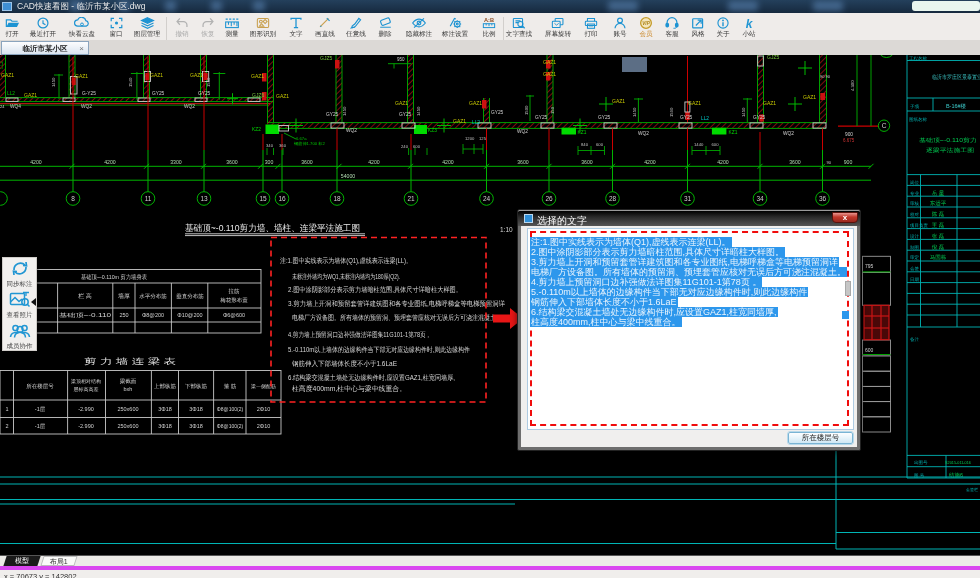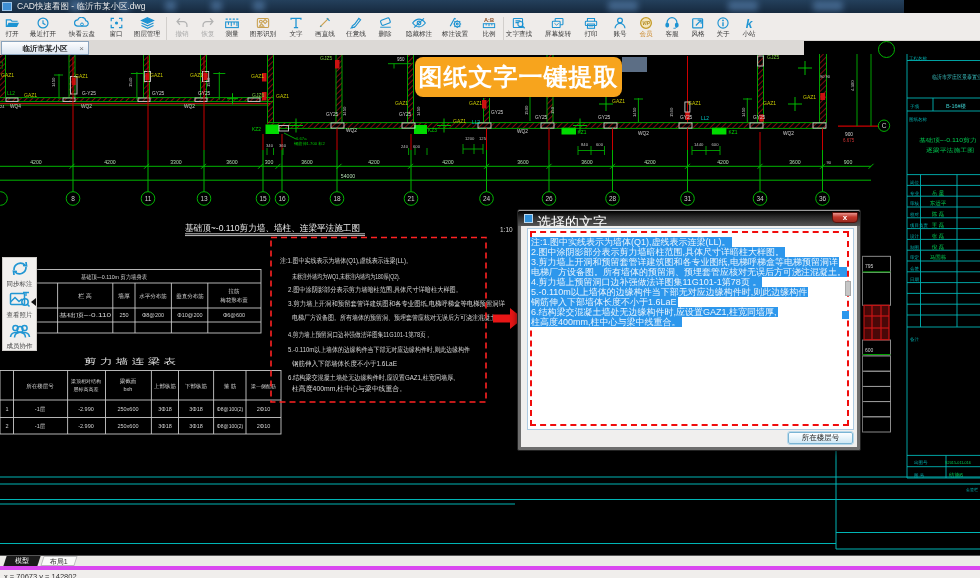--- a/index.html
+++ b/index.html
@@ -1,49 +1,49 @@
 <!DOCTYPE html>
 <html><head>
 <meta charset="utf-8">
 <style>
 html,body{margin:0;padding:0;width:980px;height:578px;overflow:hidden;background:#000;
 font-family:"Liberation Sans",sans-serif;}
 #app{position:absolute;left:0;top:0;width:980px;height:578px;}
 
-#titlebar{position:absolute;left:0;top:0;width:904px;height:13px;background:linear-gradient(#24405c,#16293e);overflow:hidden;}
+#titlebar{position:absolute;left:0;top:0;width:980px;height:13px;background:linear-gradient(#24405c,#16293e);overflow:hidden;}
 #titlebar .glow{position:absolute;top:1px;height:10px;background:rgba(110,160,215,.45);filter:blur(3px);border-radius:2px;}
 #titlebar .ticon{position:absolute;left:2px;top:2px;width:10px;height:9px;background:#3f8fd4;border:1px solid #9cc4e8;box-sizing:border-box;}
 #titlebar .ttxt{position:absolute;left:17px;top:1px;font-size:8.5px;color:#e8e8e8;}
 #titlebar .winbtn{position:absolute;left:912px;top:1px;width:68px;height:10px;background:#e9f6ef;border-radius:3px;}
 
 #toolbar{position:absolute;left:0;top:13px;width:980px;height:27px;background:#efecea;border-bottom:1px solid #d8d5d2;}
 .tb{position:absolute;top:4px;width:44px;text-align:center;}
 .tb svg{display:block;margin:0 auto;height:12px;}
 .tb .lbl{font-size:6.6px;color:#3a3a3a;margin-top:1px;white-space:nowrap;line-height:7px;}
 .tb.dis .lbl{color:#a8a8a8;}
 .sep{position:absolute;top:4px;width:1px;height:30px;background:#d2cfcc;}
 
-#tabstrip{position:absolute;left:0;top:40px;width:804px;height:15px;background:#dcd9d6;}
+#tabstrip{position:absolute;left:0;top:40px;width:980px;height:15px;background:#dcd9d6;}
 #dwgtab{position:absolute;left:1px;top:1px;width:88px;height:14px;background:linear-gradient(#fdfdfe,#dbe5f0);border:1px solid #8ba4bd;box-sizing:border-box;font-size:7.5px;font-weight:bold;color:#222;text-align:center;line-height:13px;}
 #dwgtab .x{position:absolute;right:4px;top:0;color:#777;font-weight:normal;font-size:8px;}
 
 #draw{position:absolute;left:0;top:0;}
 
 #sidebar{position:absolute;left:2px;top:257px;width:35px;height:94px;background:#f2f0ee;border:1px solid #d0cdc9;box-sizing:border-box;box-shadow:1px 1px 2px rgba(0,0,0,.4);}
 .sbitem{position:absolute;left:0;width:33px;text-align:center;}
 .sbitem .lbl{font-size:7px;color:#444;transform:scale(.92);white-space:nowrap;margin-top:-2px;}
 #sbarrow{position:absolute;left:31px;top:298px;width:0;height:0;border-top:4px solid transparent;border-bottom:4px solid transparent;border-right:5px solid #111;}
 
 #callout{position:absolute;left:415px;top:57px;width:207px;height:40px;background:#f7a41d;border-radius:8px;color:#fff;font-size:24px;font-weight:bold;text-align:center;line-height:40px;letter-spacing:1px;white-space:nowrap;}
 #calloutshadow{position:absolute;left:622px;top:57px;width:25px;height:15px;background:#5c6e85;}
 
 #dialog{position:absolute;left:517px;top:209px;width:344px;height:242px;background:#6e6e6e;border:1px solid #222;border-radius:3px 3px 2px 2px;box-sizing:border-box;box-shadow:0 2px 6px rgba(0,0,0,.6);}
 #dlgtitle{position:absolute;left:0;top:0;width:100%;height:16px;background:linear-gradient(#000 0%,#2a2a2a 40%,#555 100%);border-radius:2px 2px 0 0;border-top:1px solid #9a9a9a;box-sizing:border-box;}
 #dlgtitle .dicon{position:absolute;left:6px;top:3px;width:9px;height:9px;background:#2f8fd8;border:1px solid #bcd8ee;box-sizing:border-box;}
-#dlgtitle .dtxt{position:absolute;left:19px;top:3px;font-size:14px;color:#fff;}
+#dlgtitle .dtxt{position:absolute;left:19px;top:3px;font-size:10px;color:#fff;}
 #dlgclose{position:absolute;left:314px;top:2px;width:26px;height:11px;background:linear-gradient(#e79690,#c2372a 45%,#99281e);border:1px solid #5a120c;border-radius:0 1px 4px 4px;box-sizing:border-box;color:#fff;font-size:8px;font-weight:bold;text-align:center;line-height:9px;}
 #dlgframe{position:absolute;left:3px;top:16px;width:336px;height:221px;background:#f0efee;}
 #dlgwhite{position:absolute;left:9px;top:18px;width:327px;height:202px;background:#fff;border:1px solid #aecbe2;box-sizing:border-box;}
 #dlgdash{position:absolute;left:12px;top:21px;width:319px;height:195px;border:2px dashed #f00c0c;box-sizing:border-box;}
 #dlgtext{position:absolute;left:12px;top:28px;width:320px;font-size:9px;line-height:9.95px;color:#e9f4fd;white-space:nowrap;}
 #dlgtext span{background:#2d97ec;padding:0 1px;}
 #dlgbtn{position:absolute;left:270px;top:222px;width:65px;height:12px;background:linear-gradient(#fdfeff,#e9f5fb 45%,#cfe7f4);border:1px solid #7ab4d4;outline:1px solid #b8d9ea;border-radius:2px;box-sizing:border-box;font-size:7.5px;color:#222;text-align:center;line-height:10px;}
 
 #bottabs{position:absolute;left:0;top:555px;width:980px;height:11px;background:#eceae7;border-top:1px solid #555;}
 #tabmodel{position:absolute;left:5px;top:0px;width:34px;height:10px;background:#1a1a1a;color:#fff;font-size:7px;text-align:center;line-height:10px;transform:skewX(-18deg);}
@@ -844,21 +844,20 @@
             <circle cx="15.5" cy="6" r="2.6"></circle>
             <circle cx="11" cy="7.5" r="3"></circle>
             <path d="M1.5 15 a5 5 0 0 1 8 -3.5"></path>
             <path d="M20.5 15 a5 5 0 0 0 -8 -3.5"></path>
             <path d="M5.5 15.5 a5.5 5.5 0 0 1 11 0"></path>
           </g>
         </svg><div class="lbl">成员协作</div></div>
 </div>
 <div id="sbarrow"></div>
 <div id="calloutshadow"></div>
-<div id="callout">图纸文字一键提取</div>
 <div id="dialog">
   <div id="dlgtitle">
         <div class="dicon"></div>
         <div class="dtxt">选择的文字</div>
       </div>
   <div id="dlgclose">x</div>
   <div id="dlgframe"></div>
   <div id="dlgwhite"></div>
   <div id="dlgdash"></div>
   <div id="dlgtext">

